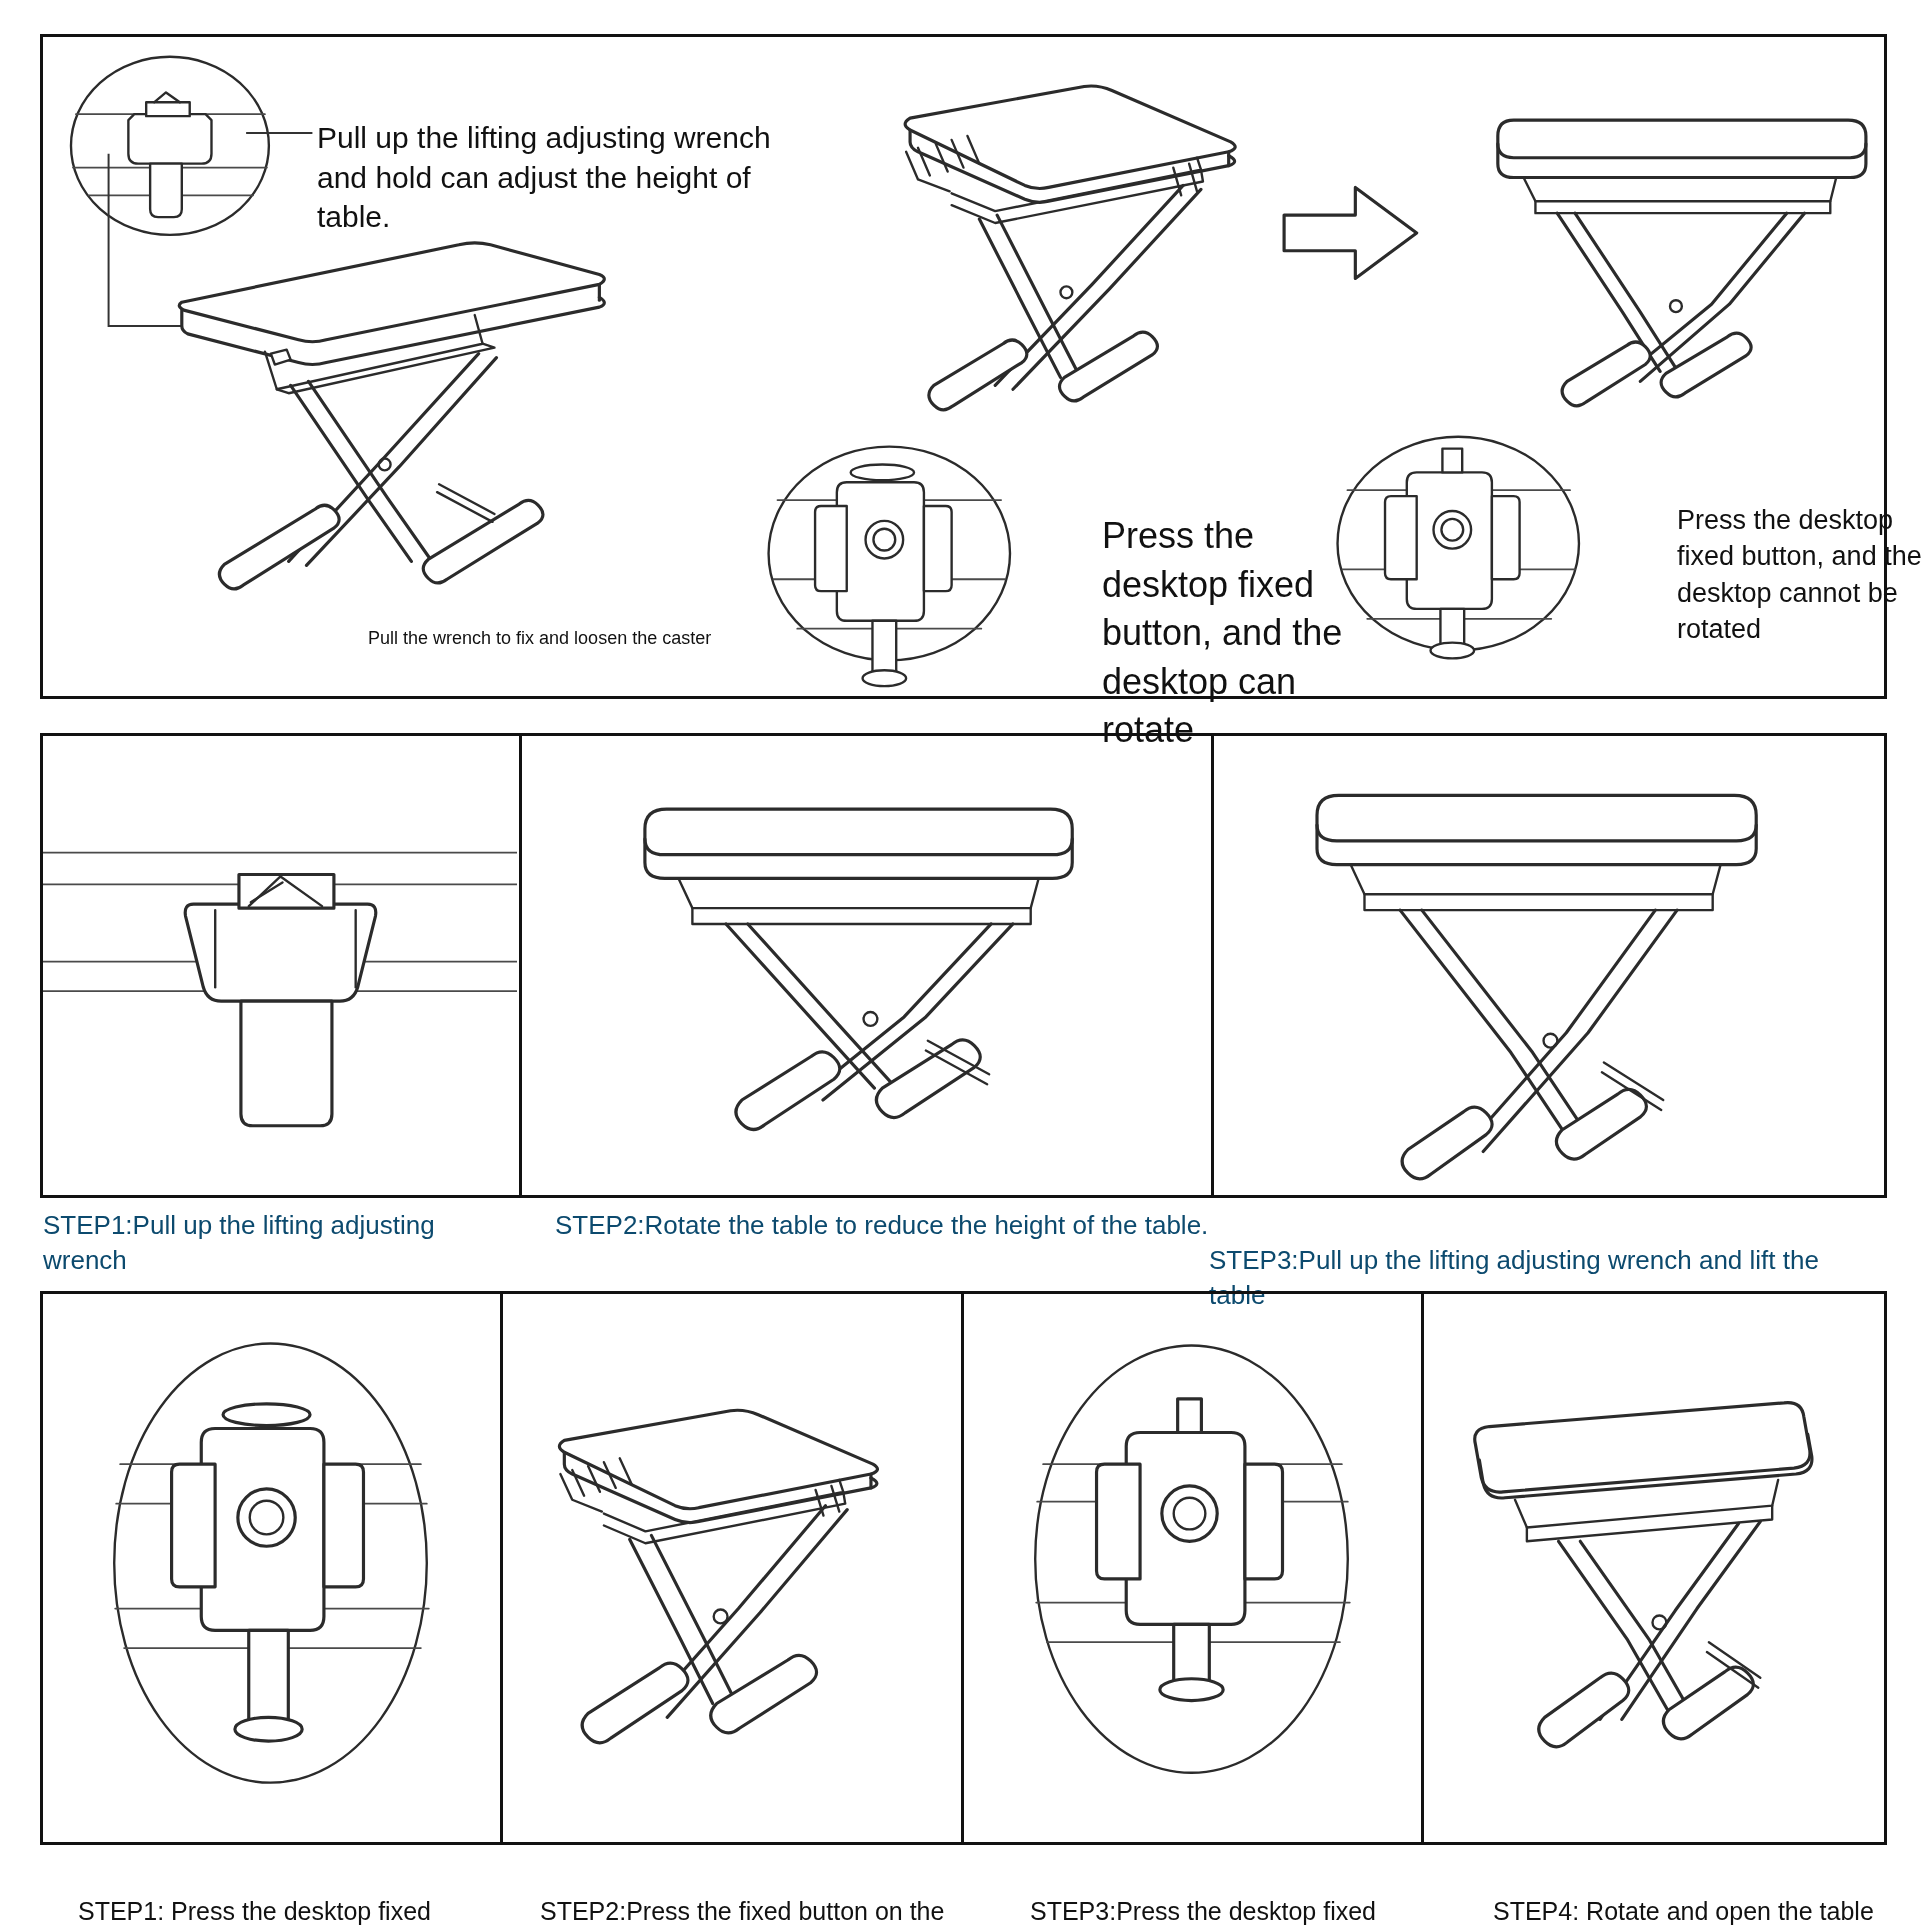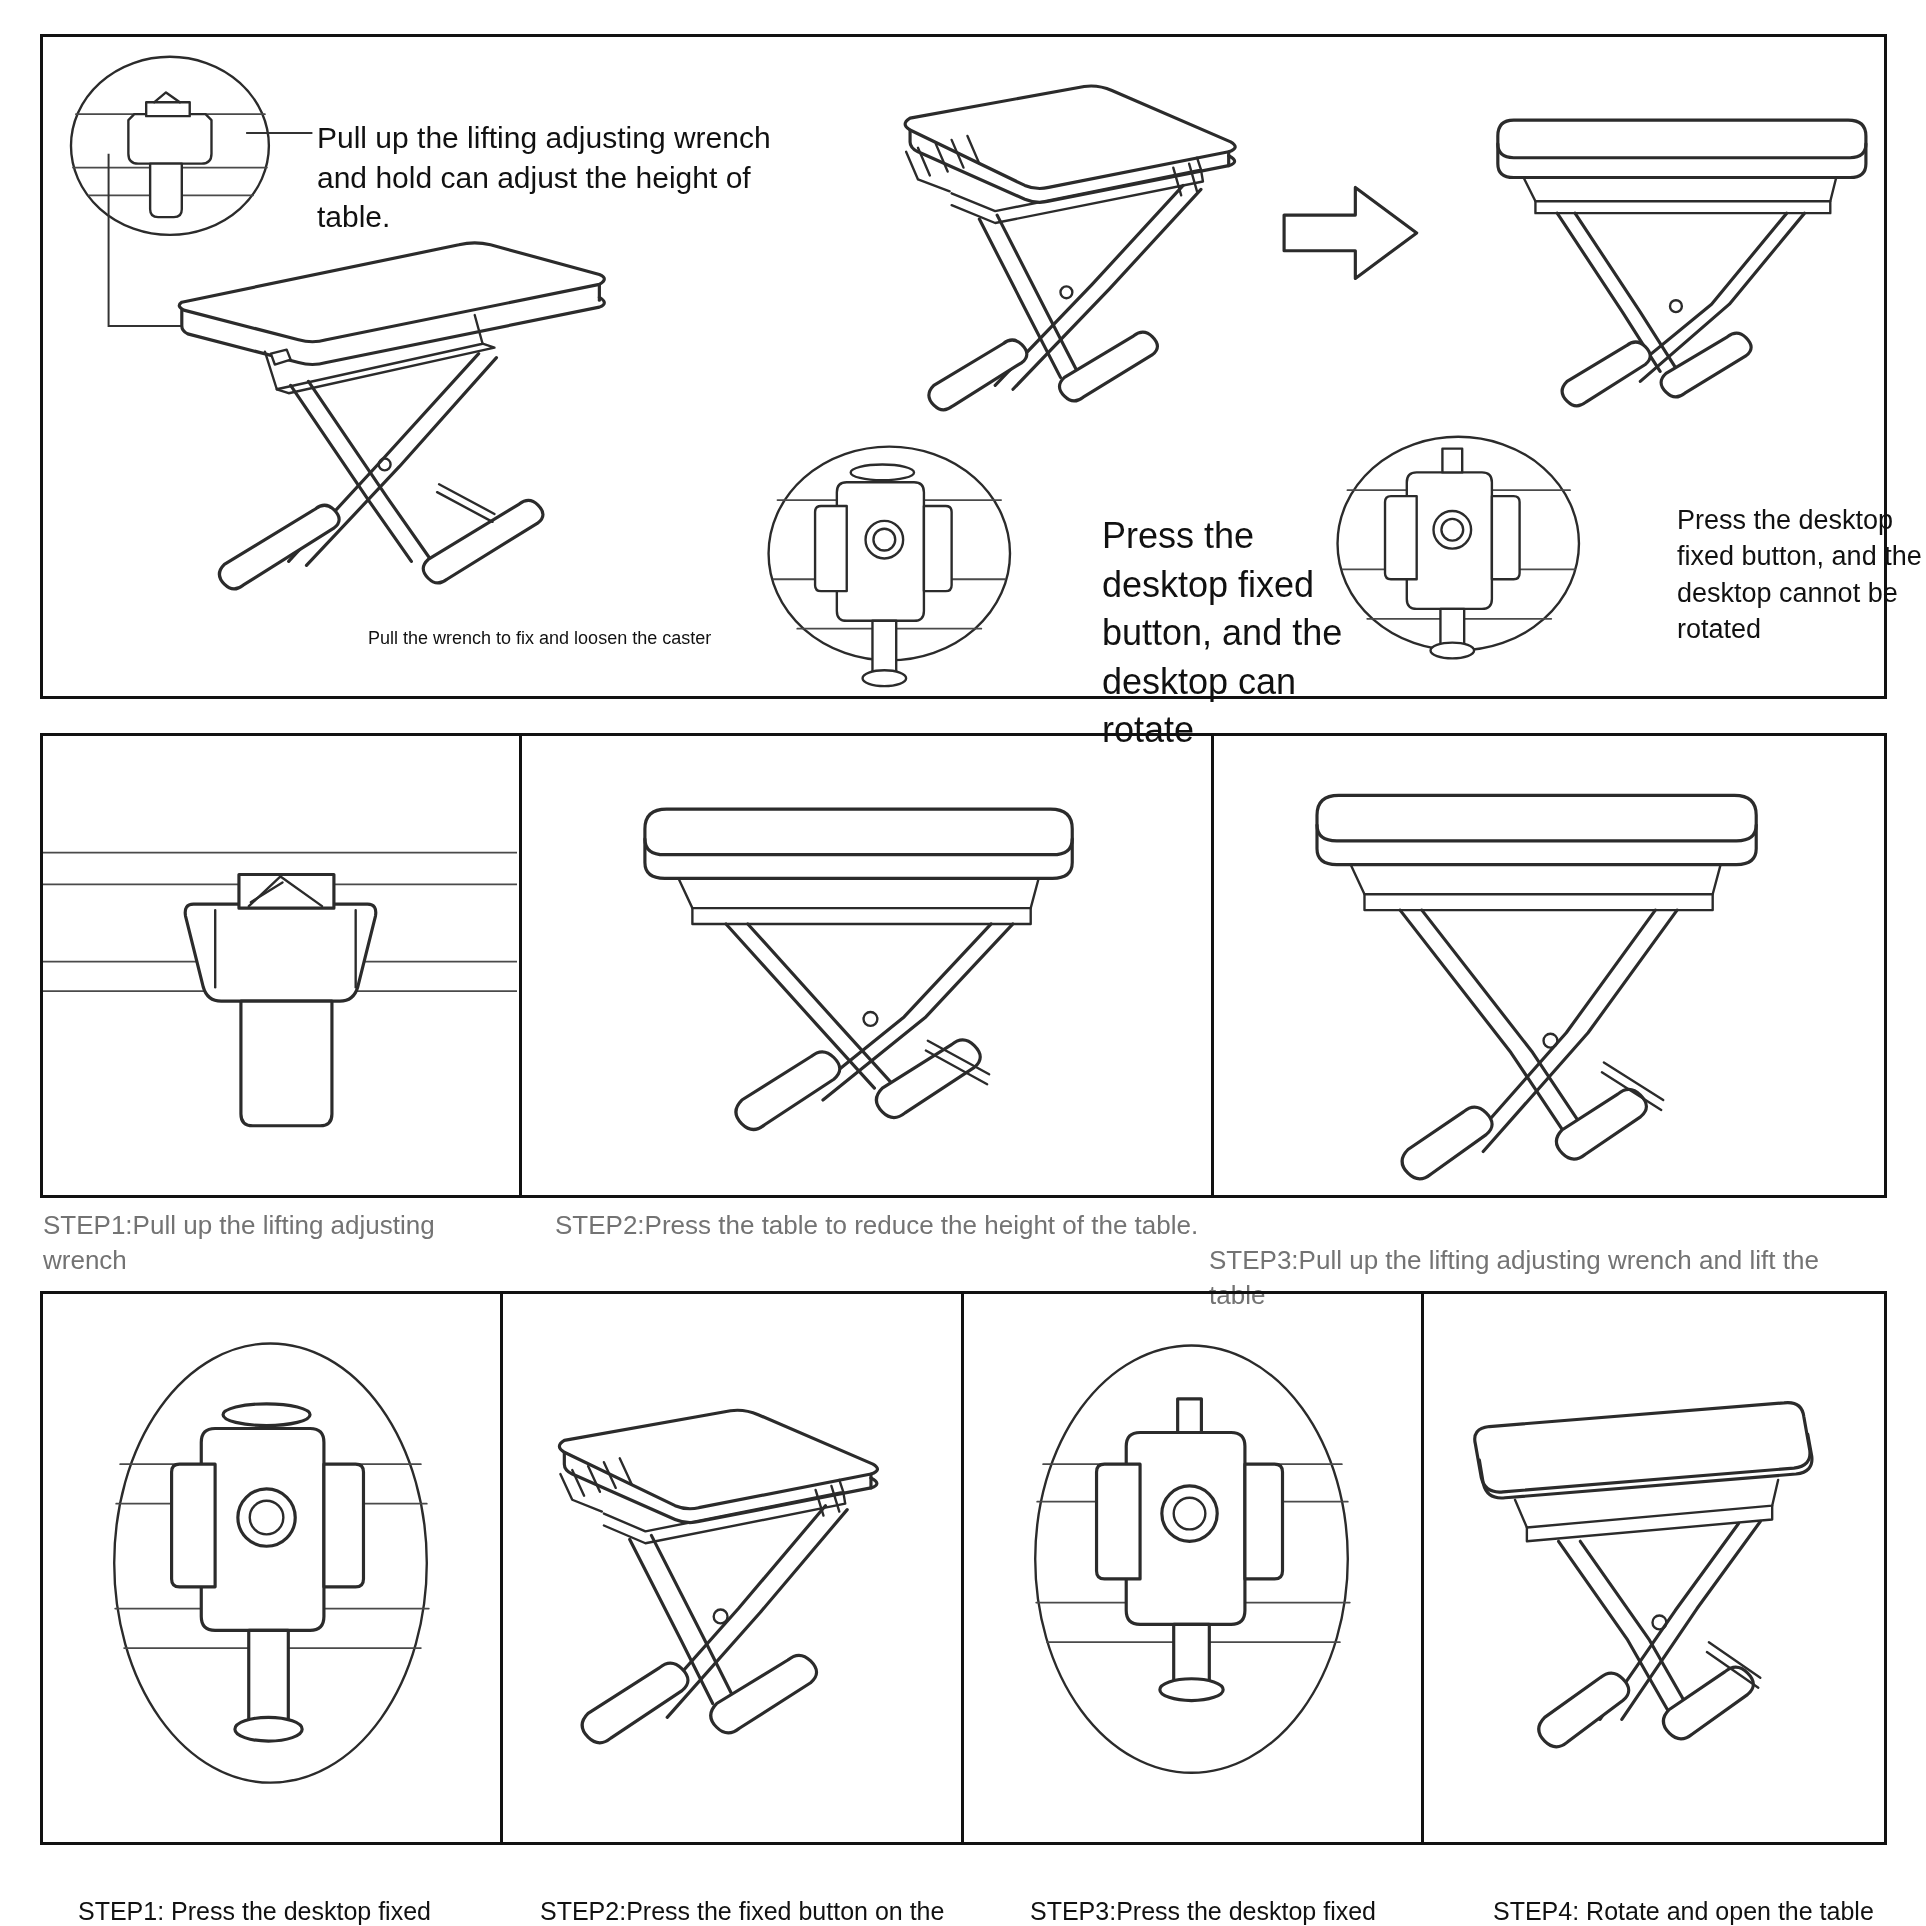--- a/index.html
+++ b/index.html
@@ -70,21 +70,21 @@
 
   .caption-row {
     position: relative;
     width: 1847px;
     height: 85px;
   }
   .caption {
     position: absolute;
     font-size: 26px;
     line-height: 1.35;
-    color: #737373;
+    color: #0c4a6e;
     top: 10px;
     white-space: pre-line;
   }
   #cap-step1-mid { left: 3px; width: 465px; }
   #cap-step2-mid { left: 515px; width: 663px; }
   #cap-step3-mid { left: 1169px; width: 634px; }
   #cap-step3-mid .indent { display: block; padding-left: 44px; }
 
   
   .panel-bot {
@@ -314,21 +314,21 @@
           <circle class="ln" cx="340" cy="308" r="7"></circle>
           <path class="ln" d="M392 340 L452 378"></path>
           <path class="ln" d="M394 330 L454 368"></path>
         </g>
       </svg>
     </div>
   </div>
 
   <div class="caption-row">
     <div class="caption" id="cap-step1-mid">STEP1:Pull up the lifting adjusting wrench</div>
-    <div class="caption" id="cap-step2-mid">STEP2:Press the table to reduce the height of the table.</div>
+    <div class="caption" id="cap-step2-mid">STEP2:Rotate the table to reduce the height of the table.</div>
     <div class="caption" id="cap-step3-mid">
       <span>STEP3:Pull up the lifting adjusting wrench and lift the table</span>
     </div>
   </div>
 
   <div class="panel-bot">
 
     <div class="cell bot-c">
       <svg width="456" height="548" viewBox="0 0 461 554">
         <g>

